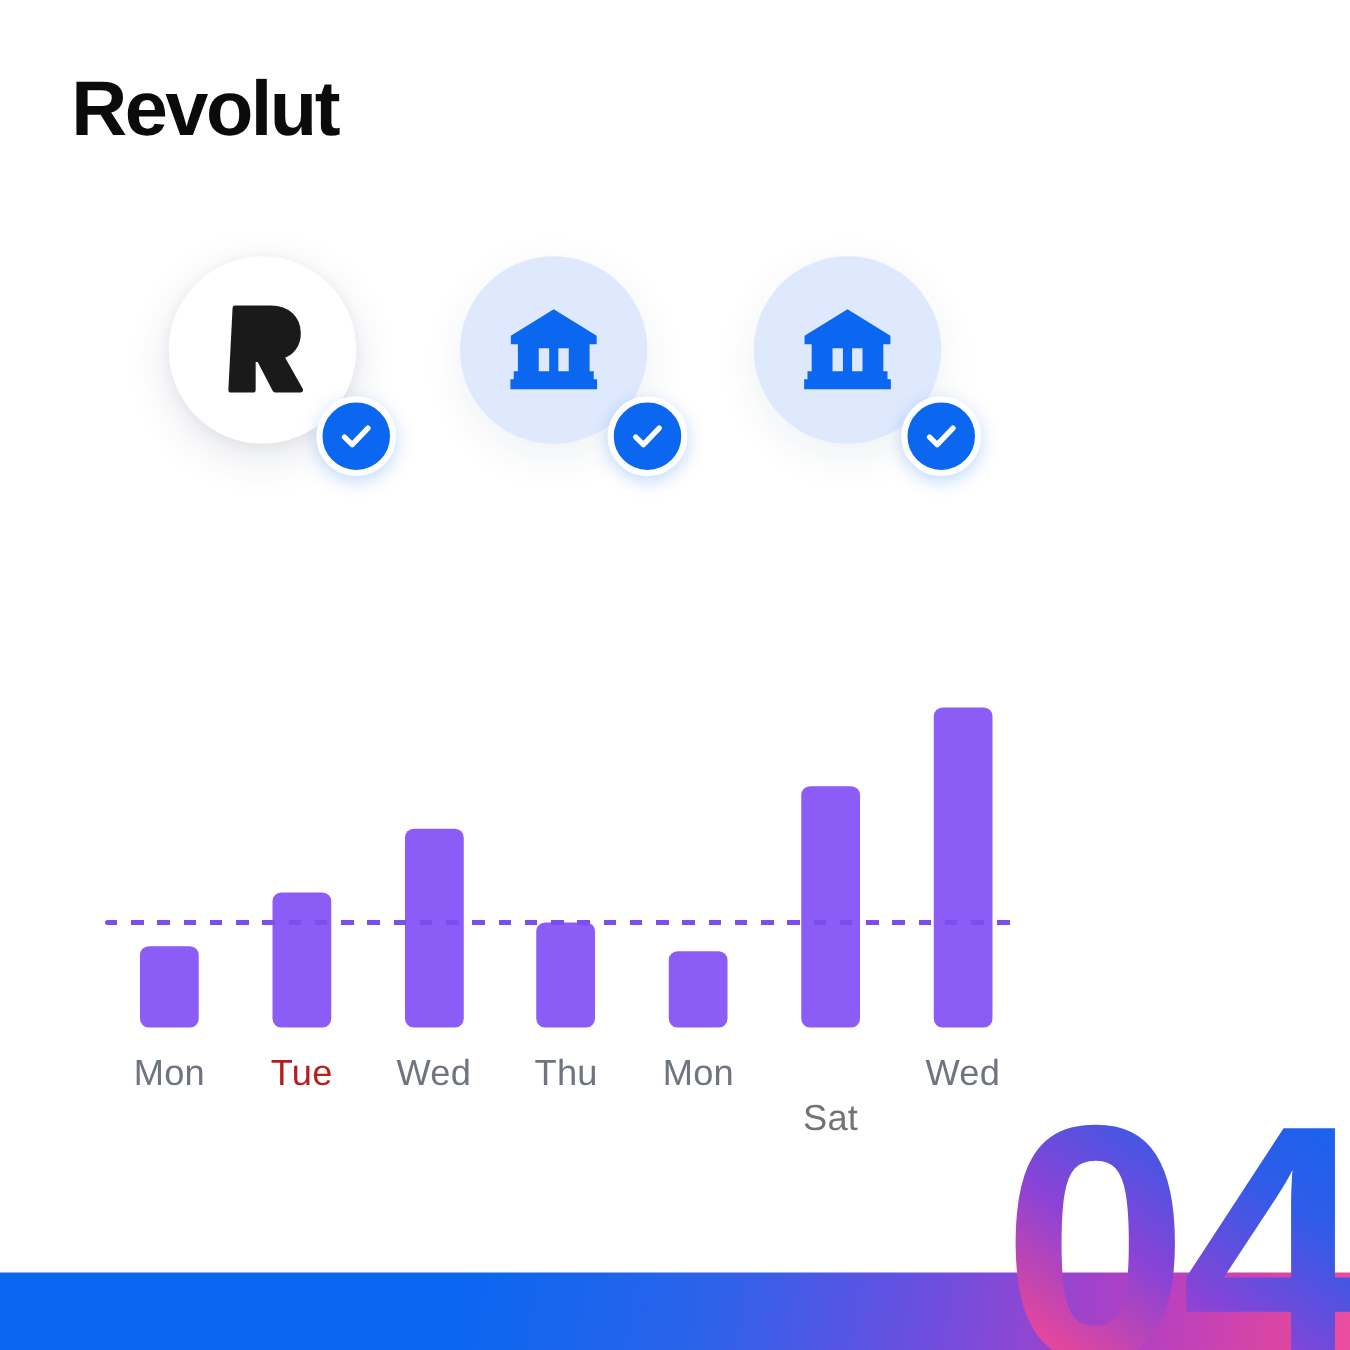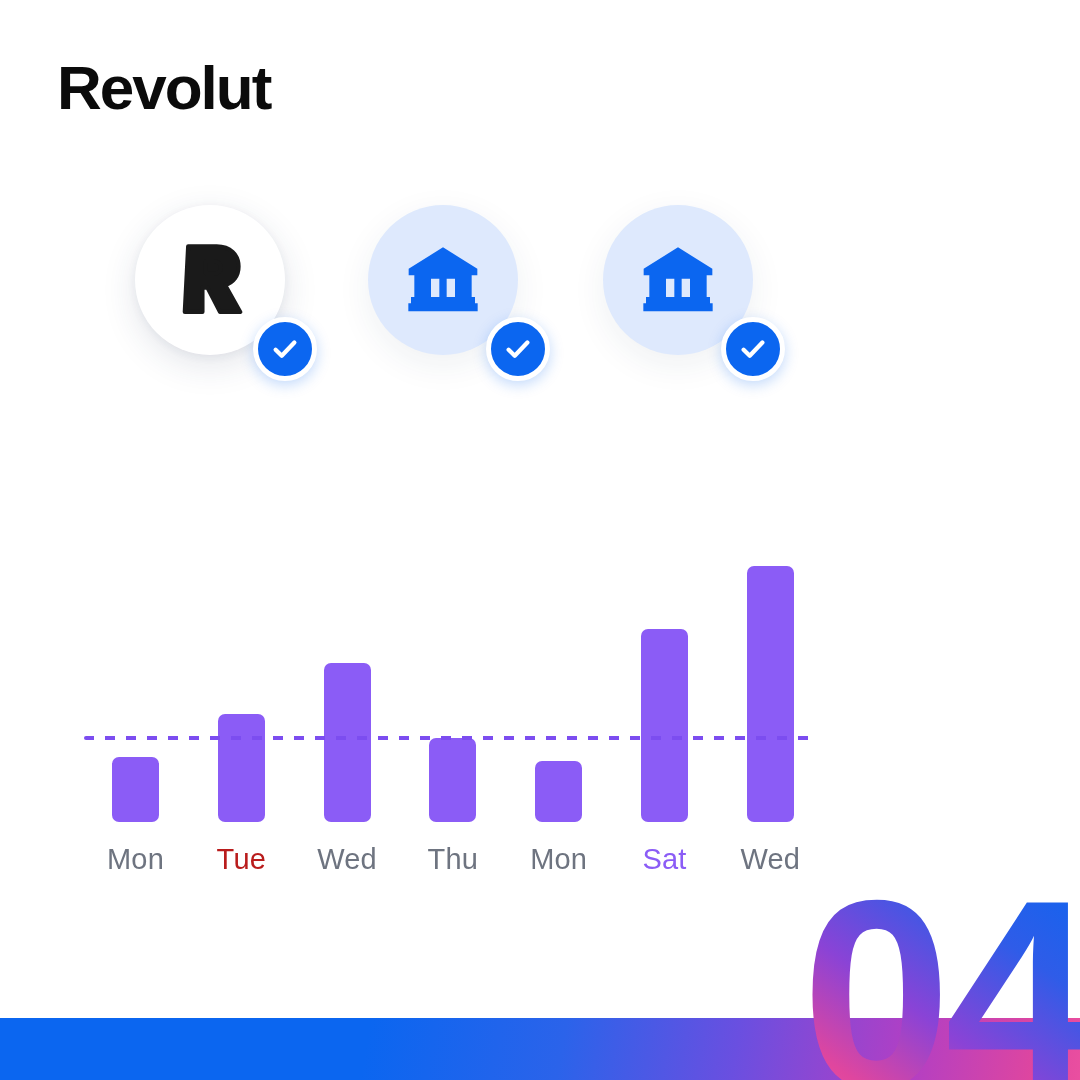--- a/index.html
+++ b/index.html
@@ -179,21 +179,21 @@
     <div class="bar" style="left: 641px; height: 193.422px; top: 628.578px; background: rgb(139, 92, 246);"></div>
     <div class="bar" style="left: 746.8px; height: 256px; top: 566px; background: rgb(139, 92, 246);"></div>
 
     <div class="avg-line" style="top: 736.089px;"></div>
 
     <div class="xlabel" style="left: 70.5px; color: rgb(110, 116, 128);">Mon</div>
     <div class="xlabel" style="left: 176.3px; color: #b91c1c;">Tue</div>
     <div class="xlabel" style="left: 282.1px; color: rgb(110, 116, 128);">Wed</div>
     <div class="xlabel" style="left: 387.9px; color: rgb(110, 116, 128);">Thu</div>
     <div class="xlabel" style="left: 493.7px; color: rgb(110, 116, 128);">Mon</div>
-    <div class="xlabel" style="left: 599.5px; color: #8b5cf6;">Sat</div>
+    <div class="xlabel" style="left: 599.5px; color: #737373; margin-top: 36px;">Sat</div>
     <div class="xlabel" style="left: 705.3px; color: rgb(110, 116, 128);">Wed</div>
   </div>
 
   <div class="slide-num">04</div>
 
   <div class="footer-bar"></div>
 
 </div>
 
 </body></html>

